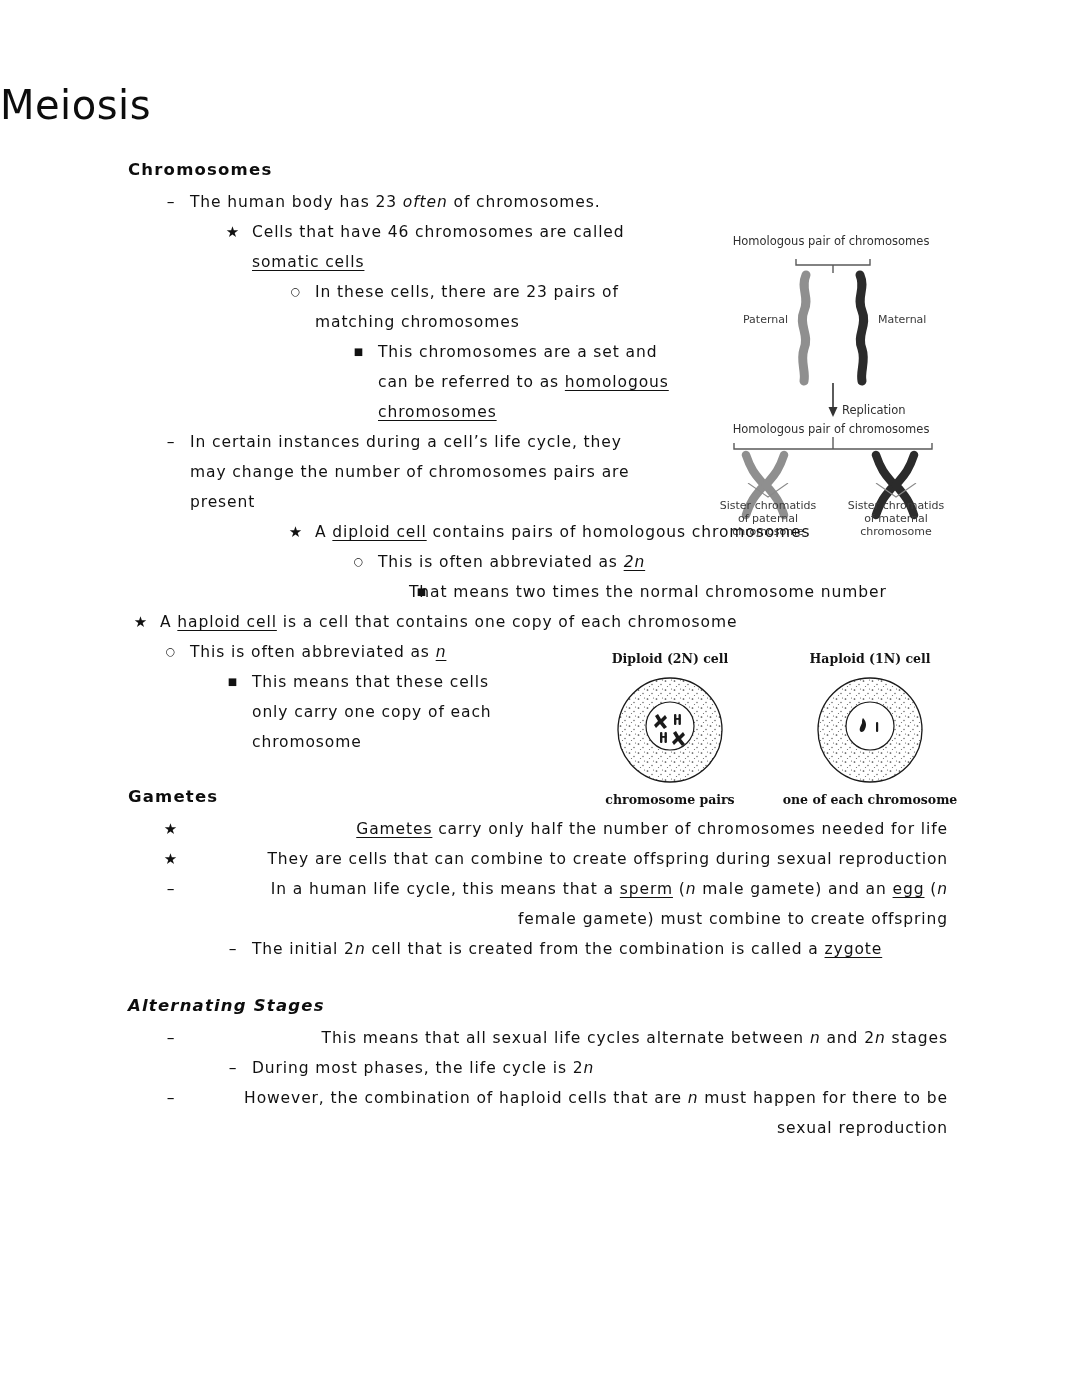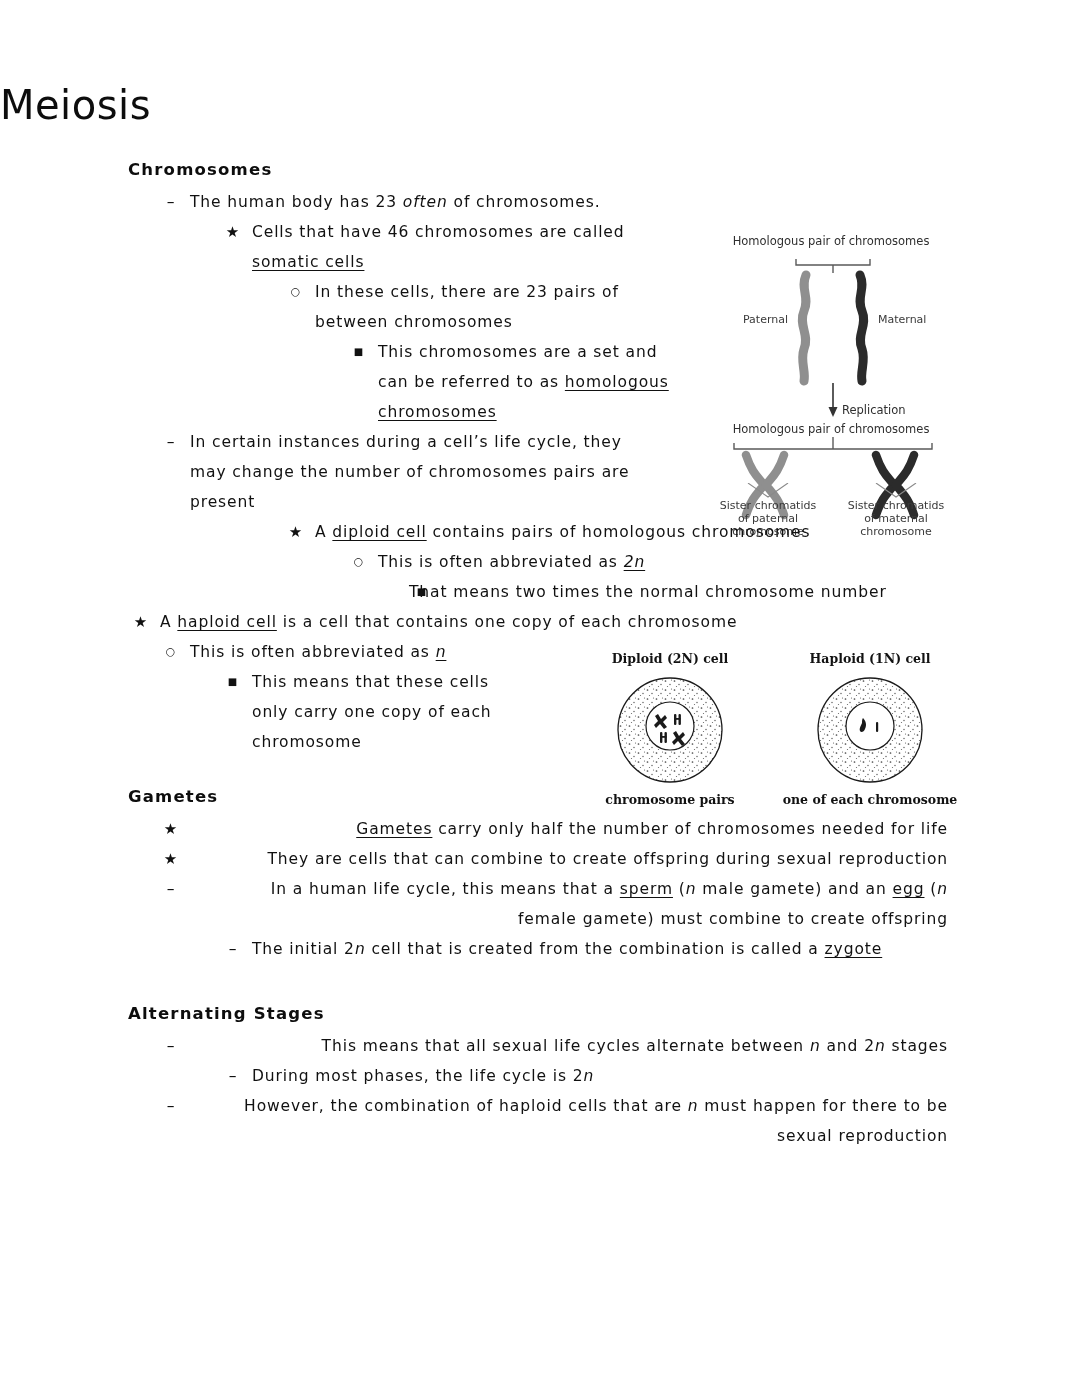--- a/index.html
+++ b/index.html
@@ -39,21 +39,21 @@
   }
 
   .section-head {
     font-size: 16.5px;
     font-weight: 700;
     letter-spacing: 1.2px;
     color: #0d0d0d;
     margin: 0 0 8px 0;
   }
   .section-head.sp-gametes { margin-top: 30px; }
-  .section-head.sp-alt { margin-top: 40px; }
+  .section-head.sp-alt { margin-top: 32px; font-style: italic; }
 
   .li {
     position: relative;
     font-size: 15.5px;
     line-height: 30px;
     letter-spacing: 0.9px;
     color: #111111;
     margin: 0 0 0 0;
   }
   .li .mk {
@@ -206,21 +206,21 @@
       <span class="tx w-mid"><span>The human body has 23 </span><span class="it">often</span><span> of chromosomes.</span></span>
     </div>
 
     <div class="li lv2">
       <span class="mk star">★</span>
       <span class="tx w-narrow"><span>Cells that have 46 chromosomes are called</span><br><span class="u">somatic cells</span></span>
     </div>
 
     <div class="li lv3">
       <span class="mk circ">○</span>
-      <span class="tx w-narrow2"><span>In these cells, there are 23 pairs of</span><br><span>between chromosomes</span></span>
+      <span class="tx w-narrow2"><span>In these cells, there are 23 pairs of</span><br><span>matching chromosomes</span></span>
     </div>
 
     <div class="li lv4">
       <span class="mk sq">■</span>
       <span class="tx w-narrow3"><span>This chromosomes are a set and</span><br><span>can be referred to as </span><span class="u">homologous</span><br><span class="u">chromosomes</span></span>
     </div>
 
     <div class="li lv1">
       <span class="mk dash">–</span>
       <span class="tx w-mid"><span>In certain instances during a cell’s life cycle, they</span><br><span>may change the number of chromosomes pairs are</span><br><span>present</span></span>

